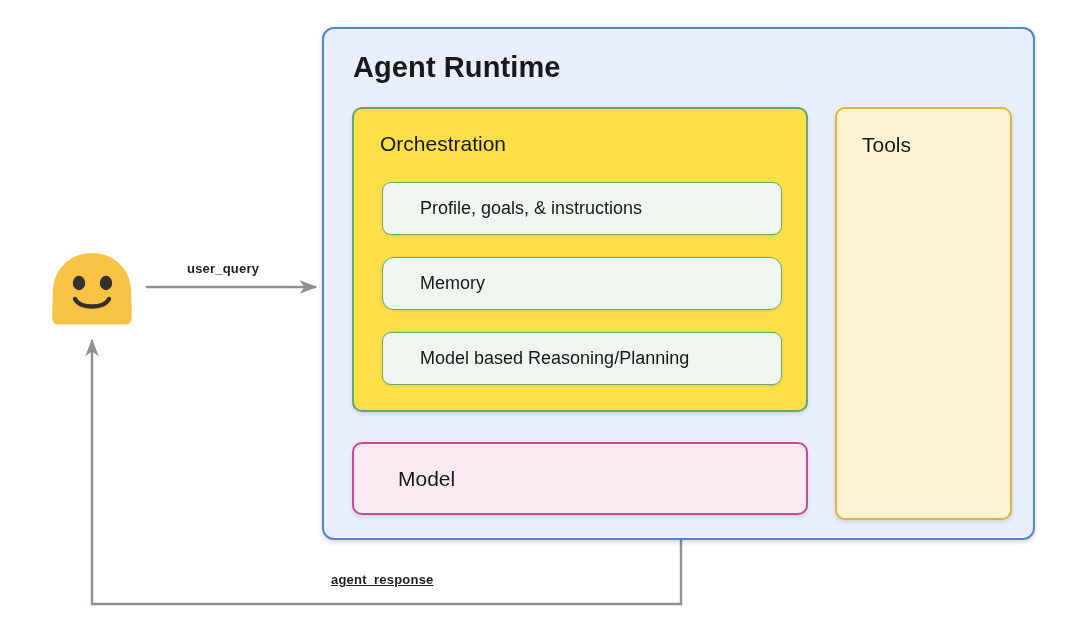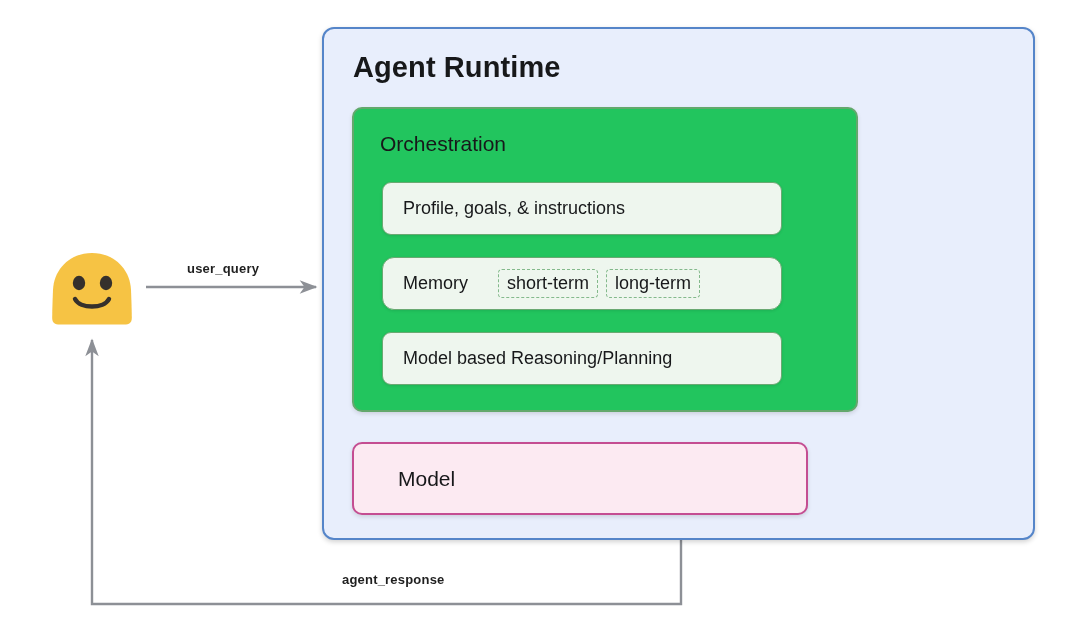--- a/index.html
+++ b/index.html
@@ -45,24 +45,24 @@
     letter-spacing: 0.1px;
     color: #17181a;
     white-space: nowrap;
   }
 
   
   .orchestration-box {
     position: absolute;
     left: 28px;
     top: 78px;
-    width: 506px;
+    width: 456px;
     height: 305px;
     box-sizing: border-box;
-    background: #22c55e;
+    background: #fde047;
     border: 2px solid #63a86c;
     border-radius: 10px;
     box-shadow: 0 2px 4px rgba(0,0,0,0.12);
   }
   .orchestration-title {
     position: absolute;
     left: 26px;
     top: 23px;
     font-size: 21px;
     color: #17181a;
@@ -81,21 +81,21 @@
     border-radius: 9px;
     box-shadow: 0 1px 3px rgba(0,0,0,0.10);
     display: flex;
     align-items: center;
   }
   .row-profile { top: 73px; }
   .row-memory  { top: 148px; border-radius: 12px; }
   .row-model   { top: 223px; }
 
   .inner-row .row-label {
-    margin-left: 20px;
+    margin-left: 37px;
     font-size: 18px;
     color: #17181a;
     white-space: nowrap;
     text-align: center;
   }
 
   
   .chips {
     display: flex;
     align-items: center;
@@ -169,21 +169,21 @@
   
   .edge-label {
     position: absolute;
     font-size: 13px;
     font-weight: bold;
     color: #1f1f1f;
     letter-spacing: 0.2px;
     white-space: nowrap;
   }
   .label-user-query { left: 187px; top: 261px; }
-  .label-agent-response { left: 342px; top: 572px; }
+  .label-agent-response { left: 331px; top: 572px; text-decoration: underline; }
 </style>
 </head>
 <body>
 
 <div id="canvas">
 
   <svg width="1080" height="633" style="position:absolute;left:0;top:0;">
     <defs>
       <marker id="arrowhead" markerWidth="9" markerHeight="9" refX="7.4" refY="3.2" orient="auto">
         <path d="M0.6,0.4 L8,3.2 L0.6,6 L2.6,3.2 Z" fill="#8d9096"></path>
@@ -212,30 +212,29 @@
 
     <div class="orchestration-box">
       <div class="orchestration-title">Orchestration</div>
 
       <div class="inner-row row-profile">
         <span class="row-label">Profile, goals, &amp; instructions</span>
       </div>
 
       <div class="inner-row row-memory">
         <span class="row-label">Memory</span>
-        <span class="chips">
-          <span class="chip">short-term</span>
-          <span class="chip">long-term</span>
-        </span>
       </div>
 
       <div class="inner-row row-model">
         <span class="row-label">Model based Reasoning/Planning</span>
       </div>
     </div>
 
     <div class="model-box">
       <span class="model-label">Model</span>
     </div>
 
+    <div class="tools-box">
+      <div class="tools-title">Tools</div>
+    </div>
   </div>
 
 </div>
 
 </body></html>

